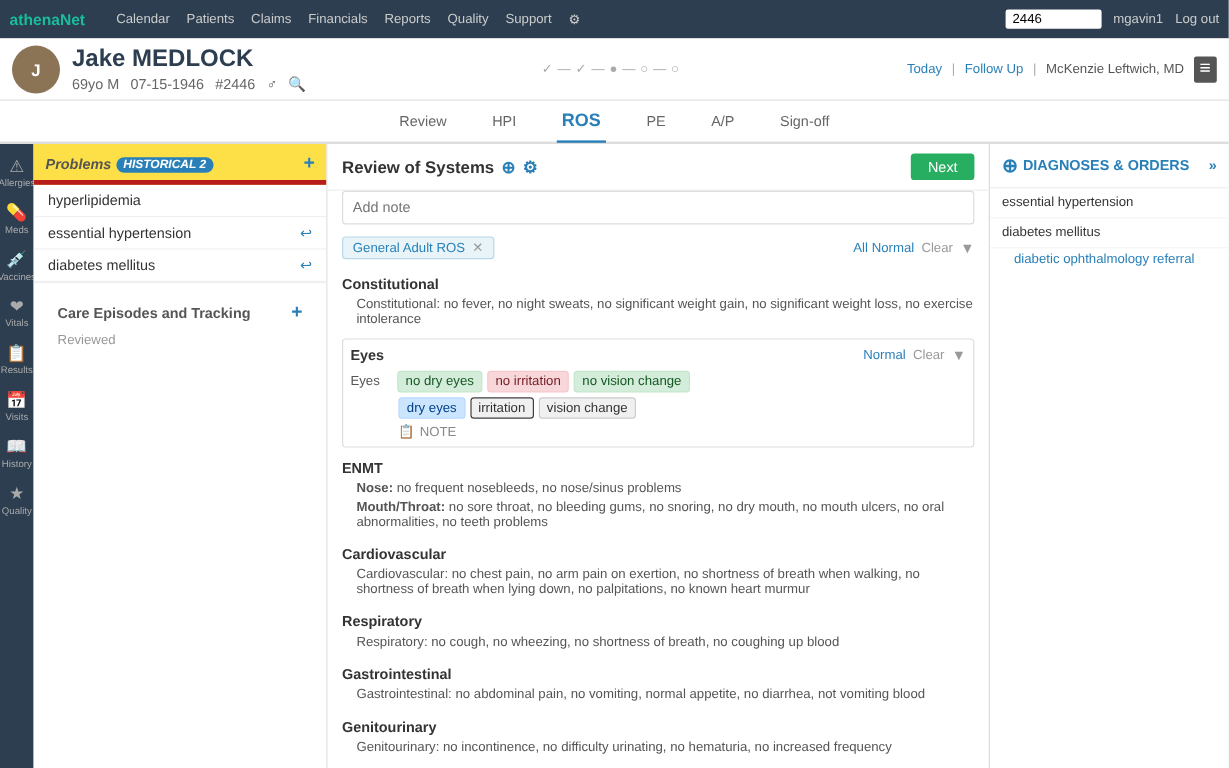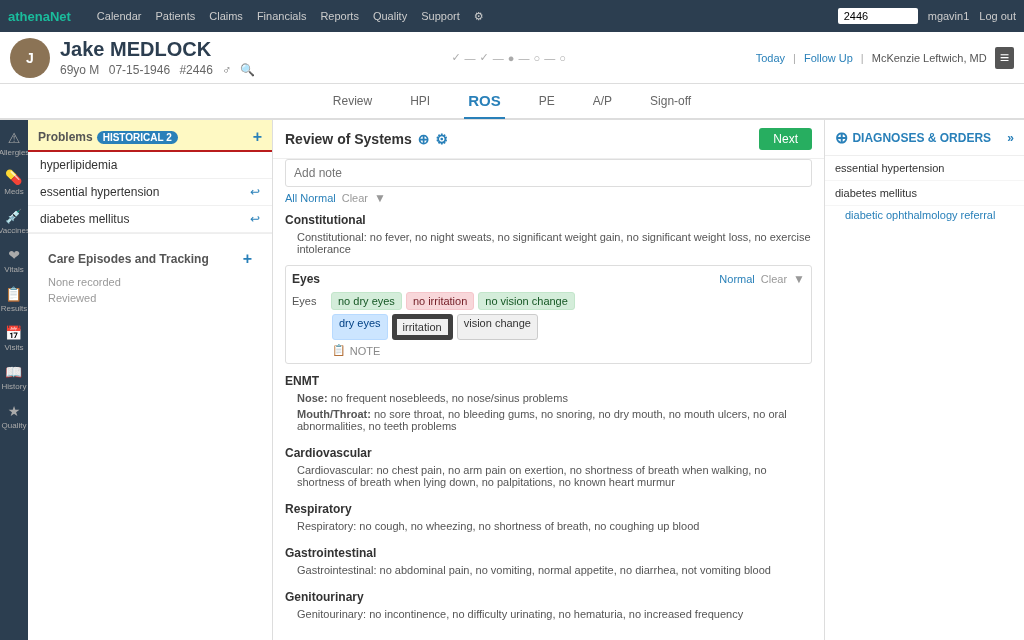--- a/index.html
+++ b/index.html
@@ -50,21 +50,21 @@
     #icon-sidebar .icon-item .icon-label { font-size: 8px; color: #aaa; margin-top: 2px; }
 
     
     #left-panel {
       width: 245px; background: #fff; border-right: 1px solid #ddd; overflow-y: auto;
       display: flex; flex-direction: column;
     }
     .section-header {
       display: flex; align-items: center; justify-content: space-between;
       padding: 8px 10px 4px; font-weight: bold; font-size: 12px; color: #555;
-      background: #fef9c3; border-bottom: 2px solid #b91c1c;
+      background: #fde047; border-bottom: 4px solid #b91c1c; font-style: italic;
     }
     .section-header .badge { background: #2980b9; color: #fff; border-radius: 10px; padding: 1px 6px; font-size: 10px; margin-left: 4px; }
     .section-header .add-btn { color: #2980b9; font-size: 16px; cursor: pointer; }
     .problem-item { display: flex; align-items: center; justify-content: space-between; padding: 6px 12px; border-bottom: 1px solid #f0f0f0; }
     .problem-item .problem-name { font-size: 12px; color: #333; }
     .problem-item .arrow-icon { color: #2980b9; font-size: 12px; cursor: pointer; }
     .note-item { padding: 4px 12px; font-size: 11px; color: #888; }
     .care-section { padding: 8px 10px; }
     .care-section .care-title { display: flex; align-items: center; justify-content: space-between; font-weight: bold; font-size: 12px; color: #555; margin-bottom: 6px; }
     .care-section .care-title .add-btn { color: #2980b9; font-size: 16px; cursor: pointer; }
@@ -251,21 +251,20 @@
       <span class="problem-name">diabetes mellitus</span>
       <span class="arrow-icon">↩</span>
     </div>
 
     <div style="border-top: 1px solid #eee; padding: 8px 10px;">
       <div class="care-section">
         <div class="care-title">
           <span>Care Episodes and Tracking</span>
           <span class="add-btn">+</span>
         </div>
-        <div class="none-recorded">None recorded</div>
         <div class="reviewed">Reviewed</div>
       </div>
     </div>
   </div>
 
   <div id="center-panel">
     <div class="ros-header">
       <div class="ros-title">
         <span>Review of Systems</span>
         <span class="icon-btn">⊕</span>
@@ -273,20 +272,26 @@
       </div>
       <button class="next-btn">Next</button>
     </div>
 
     <div style="padding: 0 12px 4px;">
       <input class="note-input" style="margin: 0px; width: 100%;" placeholder="Add note">
     </div>
 
     <div class="ros-content">
       <div style="display:flex; align-items:center; justify-content:space-between; margin-bottom:4px;">
+        <div>
+          <span class="general-adult-tag">
+            <span>General Adult ROS</span>
+            <span class="close">✕</span>
+          </span>
+        </div>
         <div class="all-normal-area">
           <span class="all-normal-btn">All Normal</span>
           <span class="clear-btn">Clear</span>
           <span style="color:#999; font-size:12px;">▼</span>
         </div>
       </div>
 
       <div class="ros-category">
         <div class="category-name">Constitutional</div>
         <div class="category-text">Constitutional: no fever, no night sweats, no significant weight gain, no significant weight loss, no exercise intolerance</div>
@@ -302,21 +307,21 @@
           </div>
         </div>
         <div class="eyes-row1">
           <span class="eyes-label">Eyes</span>
           <span class="tag-green">no dry eyes</span>
           <span class="tag-red">no irritation</span>
           <span class="tag-green">no vision change</span>
         </div>
         <div class="tags-row">
           <span class="tag-selected">dry eyes</span>
-          <span style="background:#f0f0f0; border:5px solid #404040; border-radius:3px; padding:2px 6px; font-size:11px;">irritation</span>
+          <span style="background:#f0f0f0; border:1px solid #404040; border-radius:3px; padding:2px 6px; font-size:11px;">irritation</span>
           <span style="background:#f0f0f0; border:1px solid #ccc; border-radius:3px; padding:2px 6px; font-size:11px;">vision change</span>
         </div>
         <div class="eyes-note">
           <span>📋</span>
           <span>NOTE</span>
         </div>
       </div>
 
       <div class="ros-category">
         <div class="category-name">ENMT</div>

